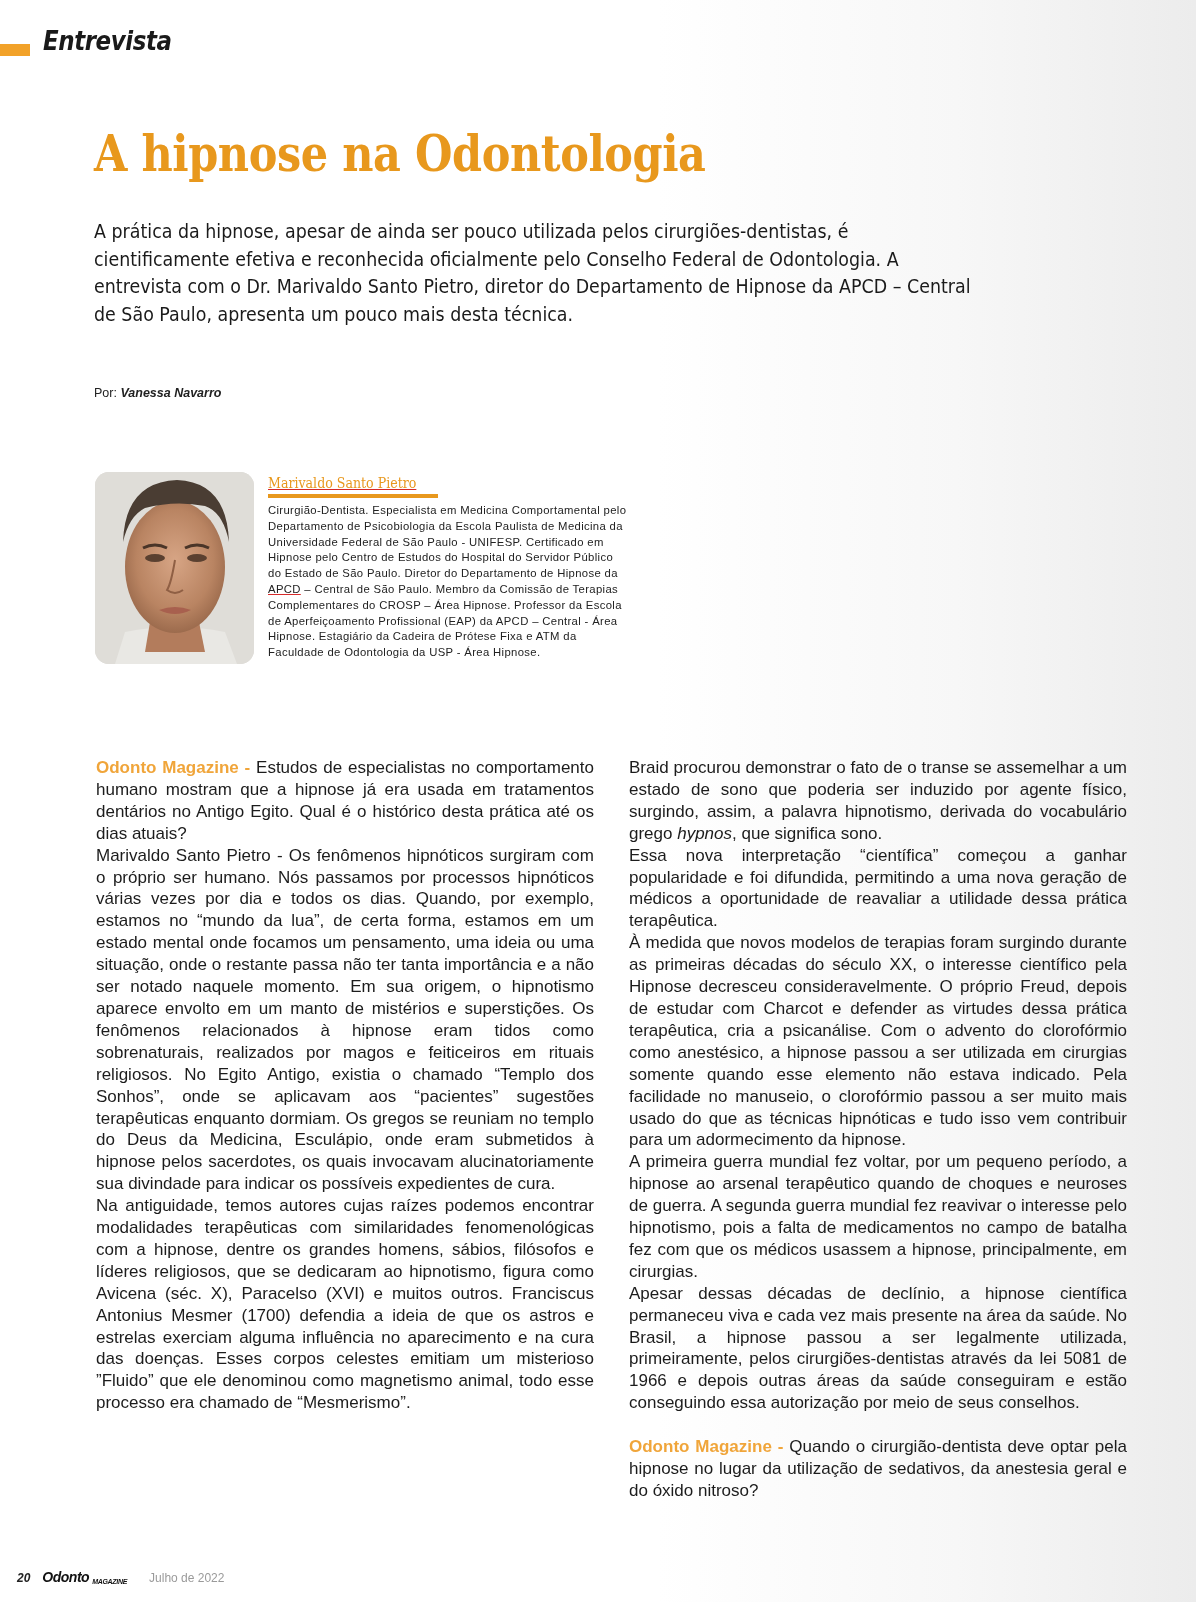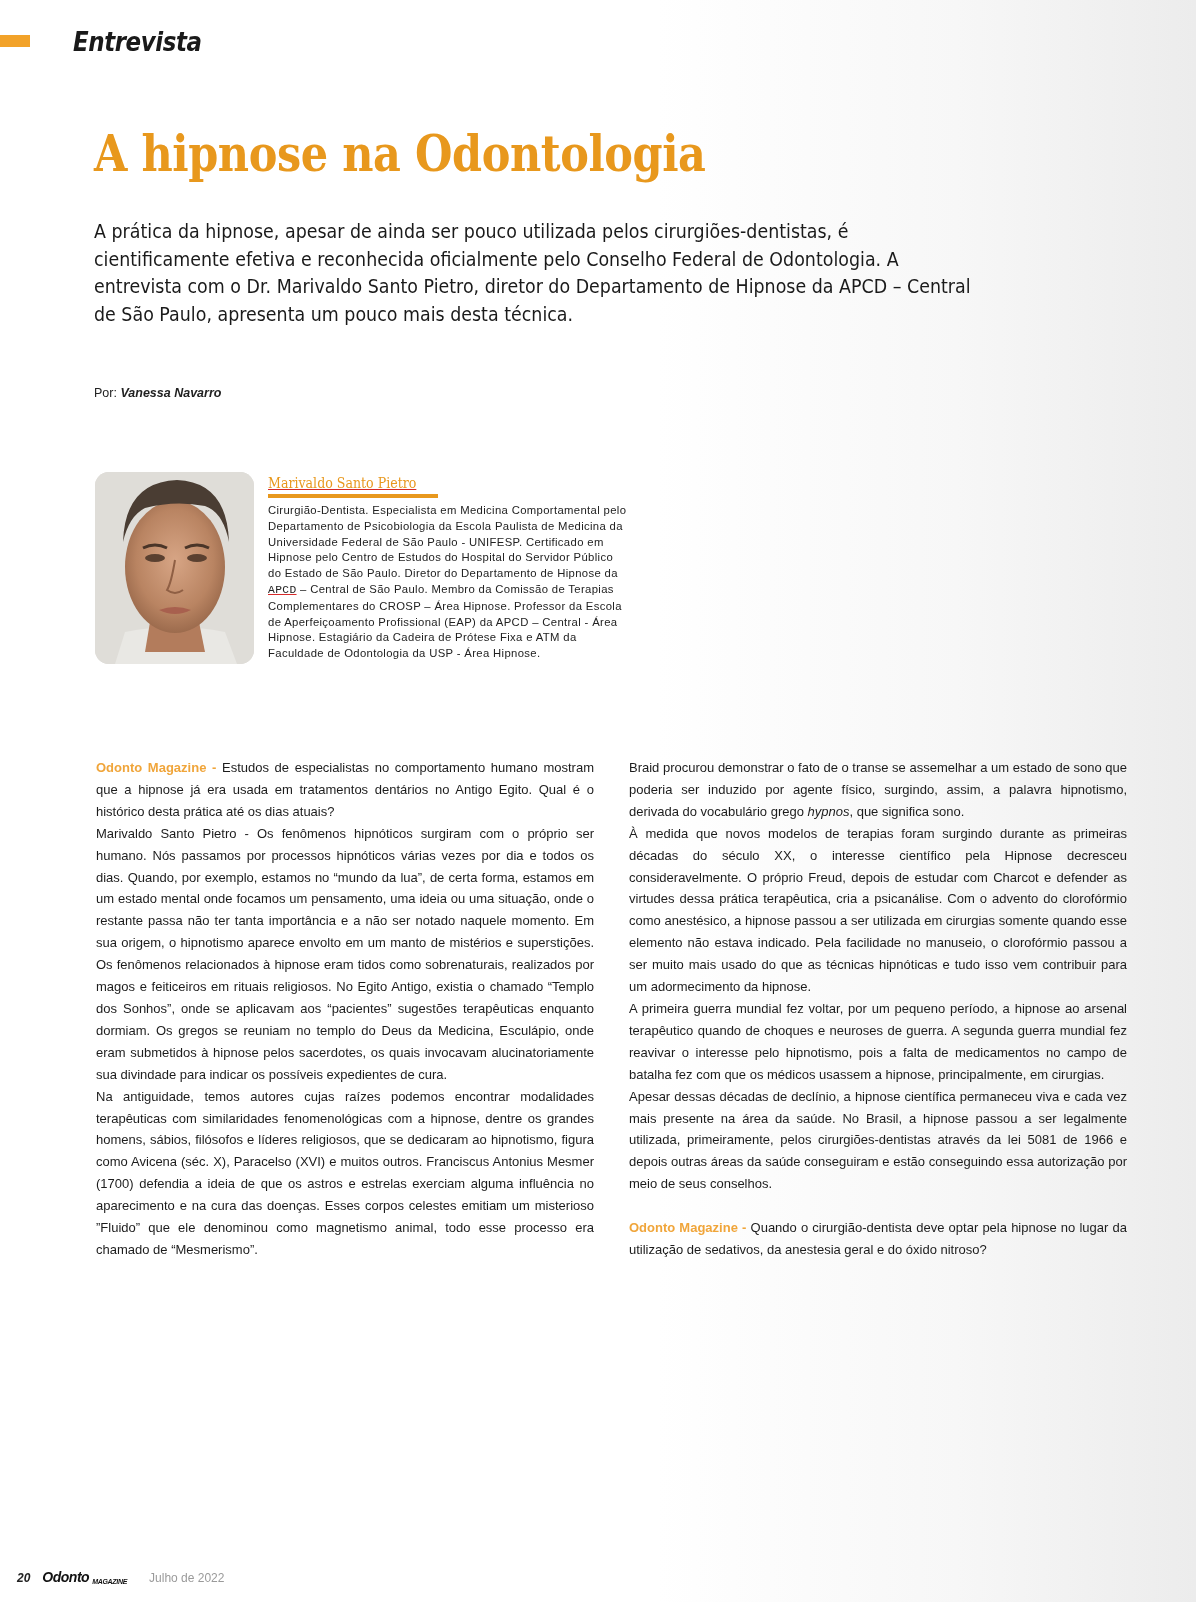--- a/index.html
+++ b/index.html
@@ -1,34 +1,34 @@
 <!DOCTYPE html>
 <html><head>
 <meta charset="utf-8">
 <style>
   html, body { margin: 0; padding: 0; }
   body {
     width: 1196px; height: 1602px; position: relative; overflow: hidden;
     background: linear-gradient(90deg, #ffffff 0%, #ffffff 55%, #f7f7f7 80%, #ececec 100%);
     font-family: "Liberation Sans", sans-serif; color: #1a1a1a;
   }
-  .section-tag { position: absolute; left: 0; top: 26px; height: 30px; display: flex; align-items: center; gap: 30px; }
+  .section-tag { position: absolute; left: 0; top: 26px; height: 30px; display: flex; align-items: flex-end; }
   .section-bar { width: 30px; height: 12px; background: #f2a229; }
   .section-label { margin-left: 13px; font-family: "DejaVu Sans", sans-serif; font-style: italic; font-weight: bold; font-size: 27px; color: #1a1a1a; letter-spacing: -0.5px; transform: scaleX(0.85); transform-origin: left center; }
   .title { position: absolute; left: 94px; top: 124px; margin: 0; font-family: "DejaVu Serif", serif; font-weight: bold; font-size: 50px; color: #e8981d; letter-spacing: -0.5px; transform: scaleX(0.86); transform-origin: left top; white-space: nowrap; }
   .lead { position: absolute; left: 94px; top: 218px; width: 990px; margin: 0; font-family: "DejaVu Sans", sans-serif; font-size: 19.5px; line-height: 27.5px; color: #1a1a1a; transform: scaleX(0.895); transform-origin: left top; }
   .byline { position: absolute; left: 94px; top: 386px; font-size: 12.5px; color: #222; }
   .byline .author { font-weight: bold; font-style: italic; }
   .photo { position: absolute; left: 95px; top: 472px; width: 159px; height: 192px; border-radius: 14px; overflow: hidden; background: #dcdad6; }
   .bio { position: absolute; left: 268px; top: 474px; width: 360px; }
   .bio-name { display: inline-block; font-family: "DejaVu Serif", serif; font-size: 14px; color: #e8981d; text-decoration: underline; text-decoration-color: #d62a2a; padding-bottom: 2px; transform: scaleX(0.9); transform-origin: left top; white-space: nowrap; }
   .bio-rule { width: 170px; height: 4px; background: #e8981d; margin-top: 1px; margin-bottom: 5px; }
   .bio-text { font-size: 11.3px; line-height: 15.8px; color: #222; letter-spacing: 0.35px; margin: 0; }
-  .bio-text .spell { text-decoration: underline; text-decoration-color: #d62a2a; font-family: Liberation Mono, monospace; }
-  .col { position: absolute; top: 757px; width: 498px; font-size: 13px; line-height: 21.9px; color: #1c1c1c; text-align: justify; }
+  .bio-text .spell { text-decoration: underline; text-decoration-color: #d62a2a; }
+  .col { position: absolute; top: 757px; width: 498px; font-size: 17px; line-height: 21.9px; color: #1c1c1c; text-align: justify; }
   .col-left { left: 96px; }
   .col-right { left: 629px; }
   .col p { margin: 0; }
   .col p.gap { margin-top: 21.9px; }
   .q-label { color: #f0a53a; font-weight: bold; }
   .a-label { font-weight: normal; }
   em { font-style: italic; }
   .footer { position: absolute; left: 17px; top: 1569px; display: flex; align-items: flex-end; font-size: 12px; }
   .page-num { font-style: italic; font-weight: bold; color: #222; margin-right: 12px; }
   .brand { font-style: italic; font-weight: bold; font-size: 14px; color: #111; letter-spacing: -0.5px; }
@@ -82,20 +82,21 @@
 </div>
 
 <div class="col col-left">
   <p><span class="q-label">Odonto Magazine -</span> <span>Estudos de especialistas no comportamento humano mostram que a hipnose já era usada em tratamentos dentários no Antigo Egito. Qual é o histórico desta prática até os dias atuais?</span></p>
   <p><span class="a-label">Marivaldo Santo Pietro -</span> <span>Os fenômenos hipnóticos surgiram com o próprio ser humano. Nós passamos por processos hipnóticos várias vezes por dia e todos os dias. Quando, por exemplo, estamos no “mundo da lua”, de certa forma, estamos em um estado mental onde focamos um pensamento, uma ideia ou uma situação, onde o restante passa não ter tanta importância e a não ser notado naquele momento. Em sua origem, o hipnotismo aparece envolto em um manto de mistérios e superstições. Os fenômenos relacionados à hipnose eram tidos como sobrenaturais, realizados por magos e feiticeiros em rituais religiosos. No Egito Antigo, existia o chamado “Templo dos Sonhos”, onde se aplicavam aos “pacientes” sugestões terapêuticas enquanto dormiam.  Os gregos se reuniam no templo do Deus da Medicina, Esculápio, onde eram submetidos à hipnose pelos sacerdotes, os quais invocavam alucinatoriamente sua divindade para indicar os possíveis expedientes de cura.</span></p>
   <p>Na antiguidade, temos autores cujas raízes podemos encontrar modalidades terapêuticas com similaridades fenomenológicas com a hipnose, dentre os grandes homens, sábios, filósofos e líderes religiosos, que se dedicaram ao hipnotismo, figura como Avicena (séc. X), Paracelso (XVI) e muitos outros. Franciscus Antonius Mesmer (1700) defendia a ideia de que os astros e estrelas exerciam alguma influência no aparecimento e na cura das doenças. Esses corpos celestes emitiam um misterioso ”Fluido” que ele denominou como magnetismo animal, todo esse processo era chamado de “Mesmerismo”.</p>
 </div>
 
 <div class="col col-right">
   <p><span>Braid procurou demonstrar o fato de o transe se assemelhar a um estado de sono que poderia ser induzido por agente físico, surgindo, assim, a palavra hipnotismo, derivada do vocabulário grego </span><em>hypnos</em><span>, que significa sono.</span></p>
+  <p>Essa nova interpretação “científica” começou a ganhar popularidade e foi difundida, permitindo a uma nova geração de médicos a oportunidade de reavaliar a utilidade dessa prática terapêutica.</p>
   <p>À medida que novos modelos de terapias foram surgindo durante as primeiras décadas do século XX, o interesse científico pela Hipnose decresceu consideravelmente. O próprio Freud, depois de estudar com Charcot e defender as virtudes dessa prática terapêutica, cria a psicanálise. Com o advento do clorofórmio como anestésico, a hipnose passou a ser utilizada em cirurgias somente quando esse elemento não estava indicado. Pela facilidade no manuseio, o clorofórmio passou a ser muito mais usado do que as técnicas hipnóticas e tudo isso vem contribuir para um adormecimento da hipnose.</p>
   <p>A primeira guerra mundial fez voltar, por um pequeno período, a hipnose ao arsenal terapêutico quando de choques e neuroses de guerra. A segunda guerra mundial fez reavivar o interesse pelo hipnotismo, pois a falta de medicamentos no campo de batalha fez com que os médicos usassem a hipnose, principalmente, em cirurgias.</p>
   <p>Apesar dessas décadas de declínio, a hipnose científica permaneceu viva e cada vez mais presente na área da saúde. No Brasil, a hipnose passou a ser legalmente utilizada, primeiramente, pelos cirurgiões-dentistas através da lei 5081 de 1966 e depois outras áreas da saúde conseguiram e estão conseguindo essa autorização por meio de seus conselhos.</p>
   <p class="gap"><span class="q-label">Odonto Magazine -</span> <span>Quando o cirurgião-dentista deve optar pela hipnose no lugar da utilização de sedativos, da anestesia geral e do óxido nitroso?</span></p>
 </div>
 
 <div class="footer">
   <span class="page-num">20</span>
   <span class="brand">Odonto</span>
   <span class="brand-sub">MAGAZINE</span>

